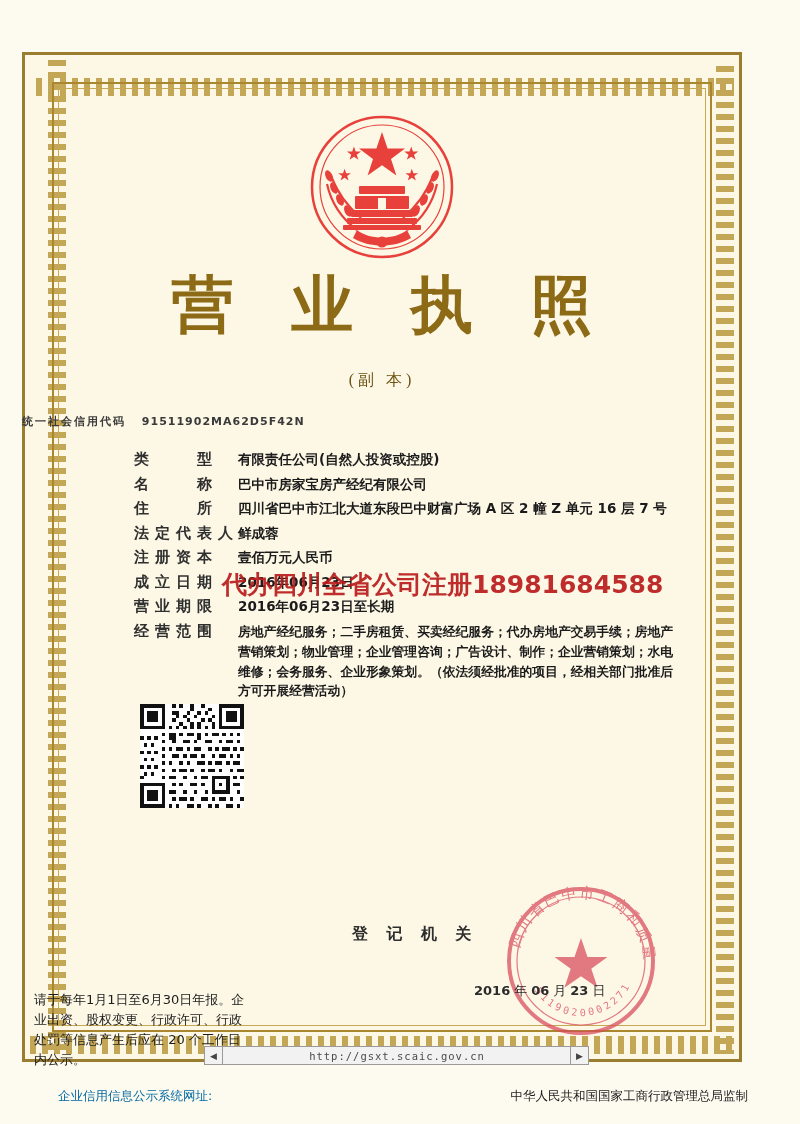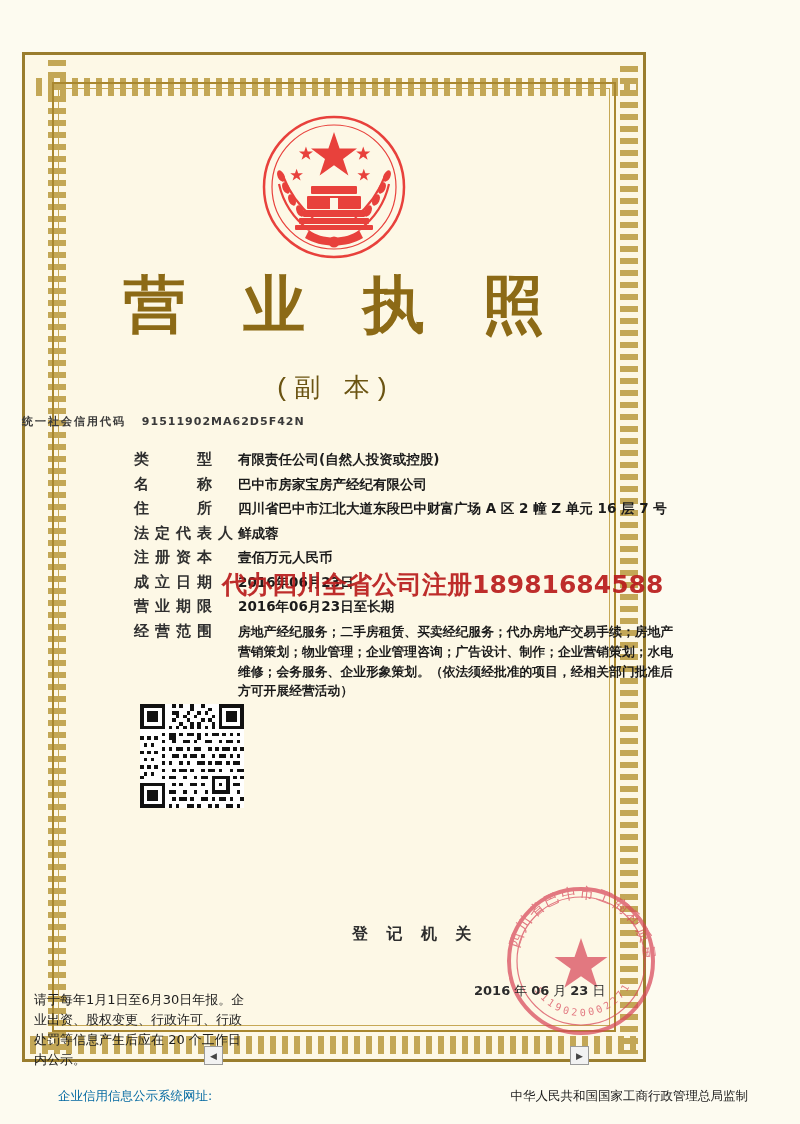--- a/index.html
+++ b/index.html
@@ -17,21 +17,21 @@
   #page {
     position: absolute;
     inset: 0;
     background: #fdfbf0;
   }
   
   .cert {
     position: absolute;
     left: 22px;
     top: 52px;
-    width: 624px;
+    width: 720px;
     height: 1010px;
     background: #fdf8e6;
     box-sizing: border-box;
   }
   .border-outer {
     position: absolute;
     inset: 0;
     border: 3px solid #9a7d2e;
     box-sizing: border-box;
   }
@@ -102,22 +102,22 @@
     color: #8c6a16;
     text-indent: 18px;
     line-height: 1;
   }
   .sub-title {
     position: absolute;
     top: 318px;
     left: 0;
     right: 0;
     text-align: center;
-    font-family: Liberation Mono, monospace;
-    font-size: 26px;
+    font-family: Liberation Serif, serif;
+    font-size: 16px;
     color: #6b5412;
     letter-spacing: 4px;
   }
   .credit-code {
     position: absolute;
     top: 362px;
     left: 0;
     right: 0;
     text-align: left;
     font-family: "DejaVu Sans", sans-serif;
@@ -468,18 +468,19 @@
       </span>
       <span class="unit">日</span>
     </div>
   </div>
 
   <div class="ad-text">代办四川全省公司注册18981684588</div>
 
   <div class="note-left">请于每年1月1日至6月30日年报。企业出资、股权变更、行政许可、行政处罚等信息产生后应在 20 个工作日内公示。</div>
 
   <div class="url-arrow left">◀</div>
+  <div class="url-bar">http://gsxt.scaic.gov.cn</div>
   <div class="url-arrow right">▶</div>
 
   <div class="footer-left">企业信用信息公示系统网址:</div>
   <div class="footer-right">中华人民共和国国家工商行政管理总局监制</div>
 
 </div>
 
 </body></html>

